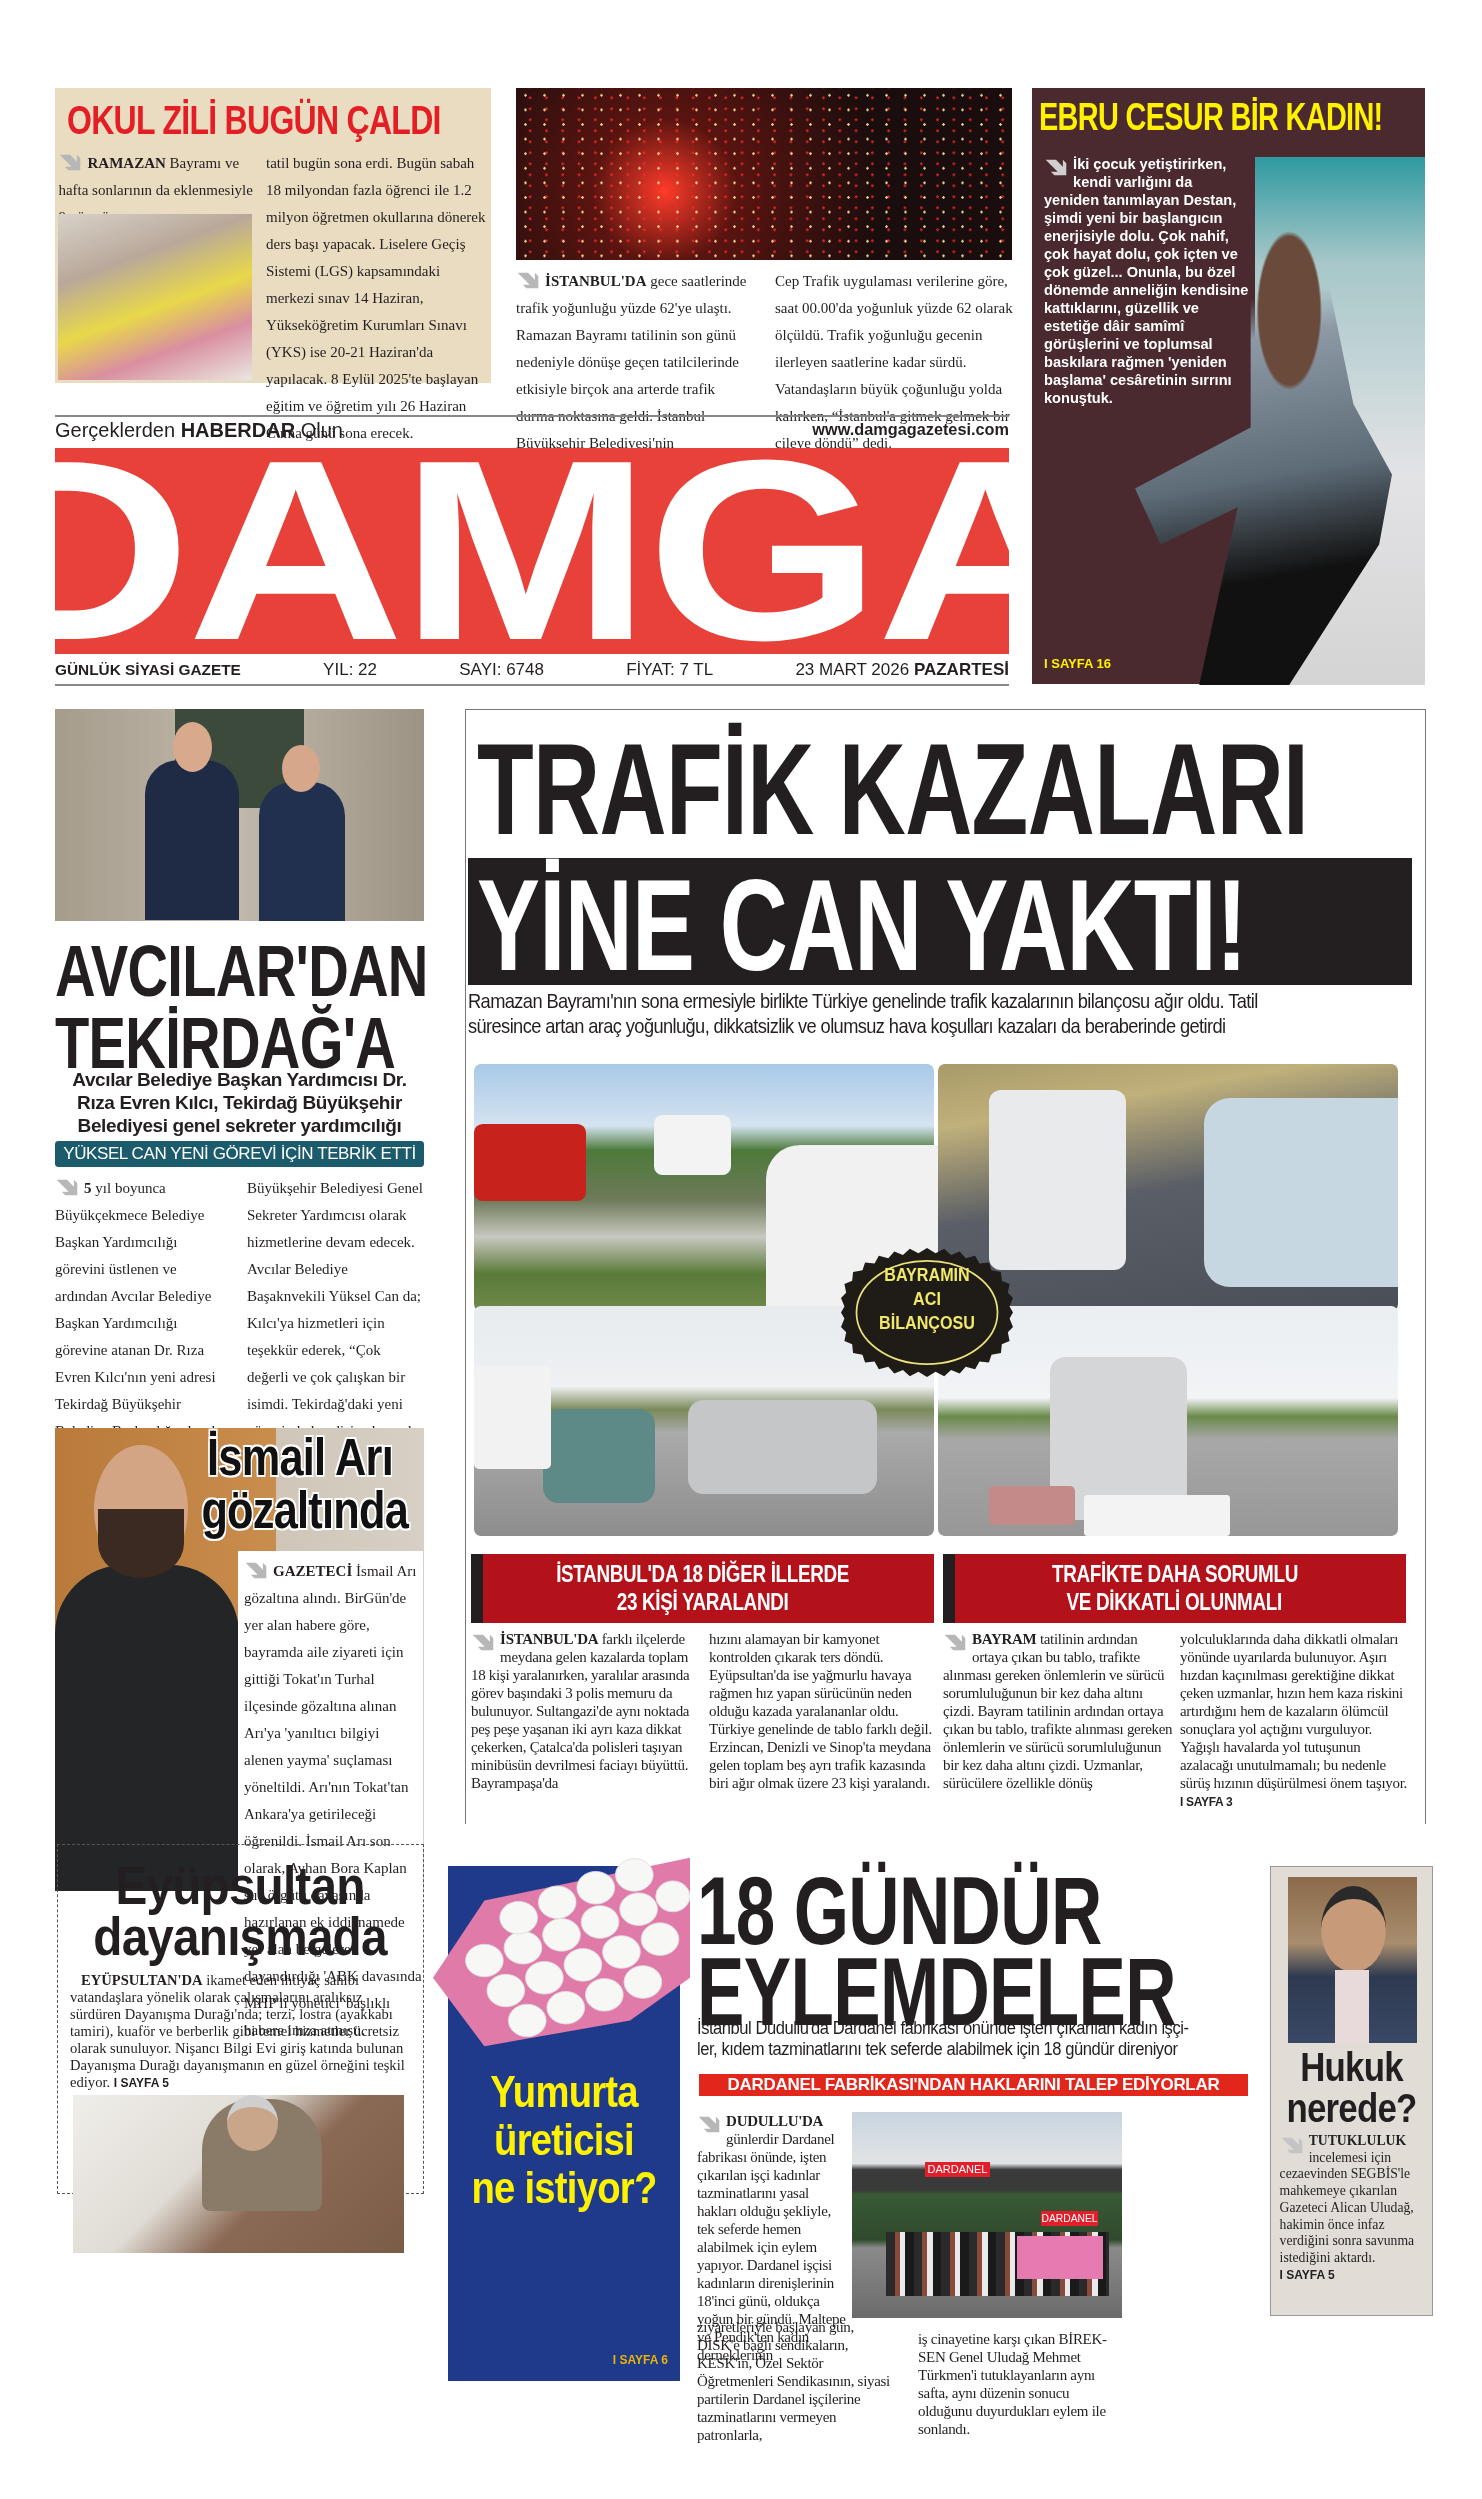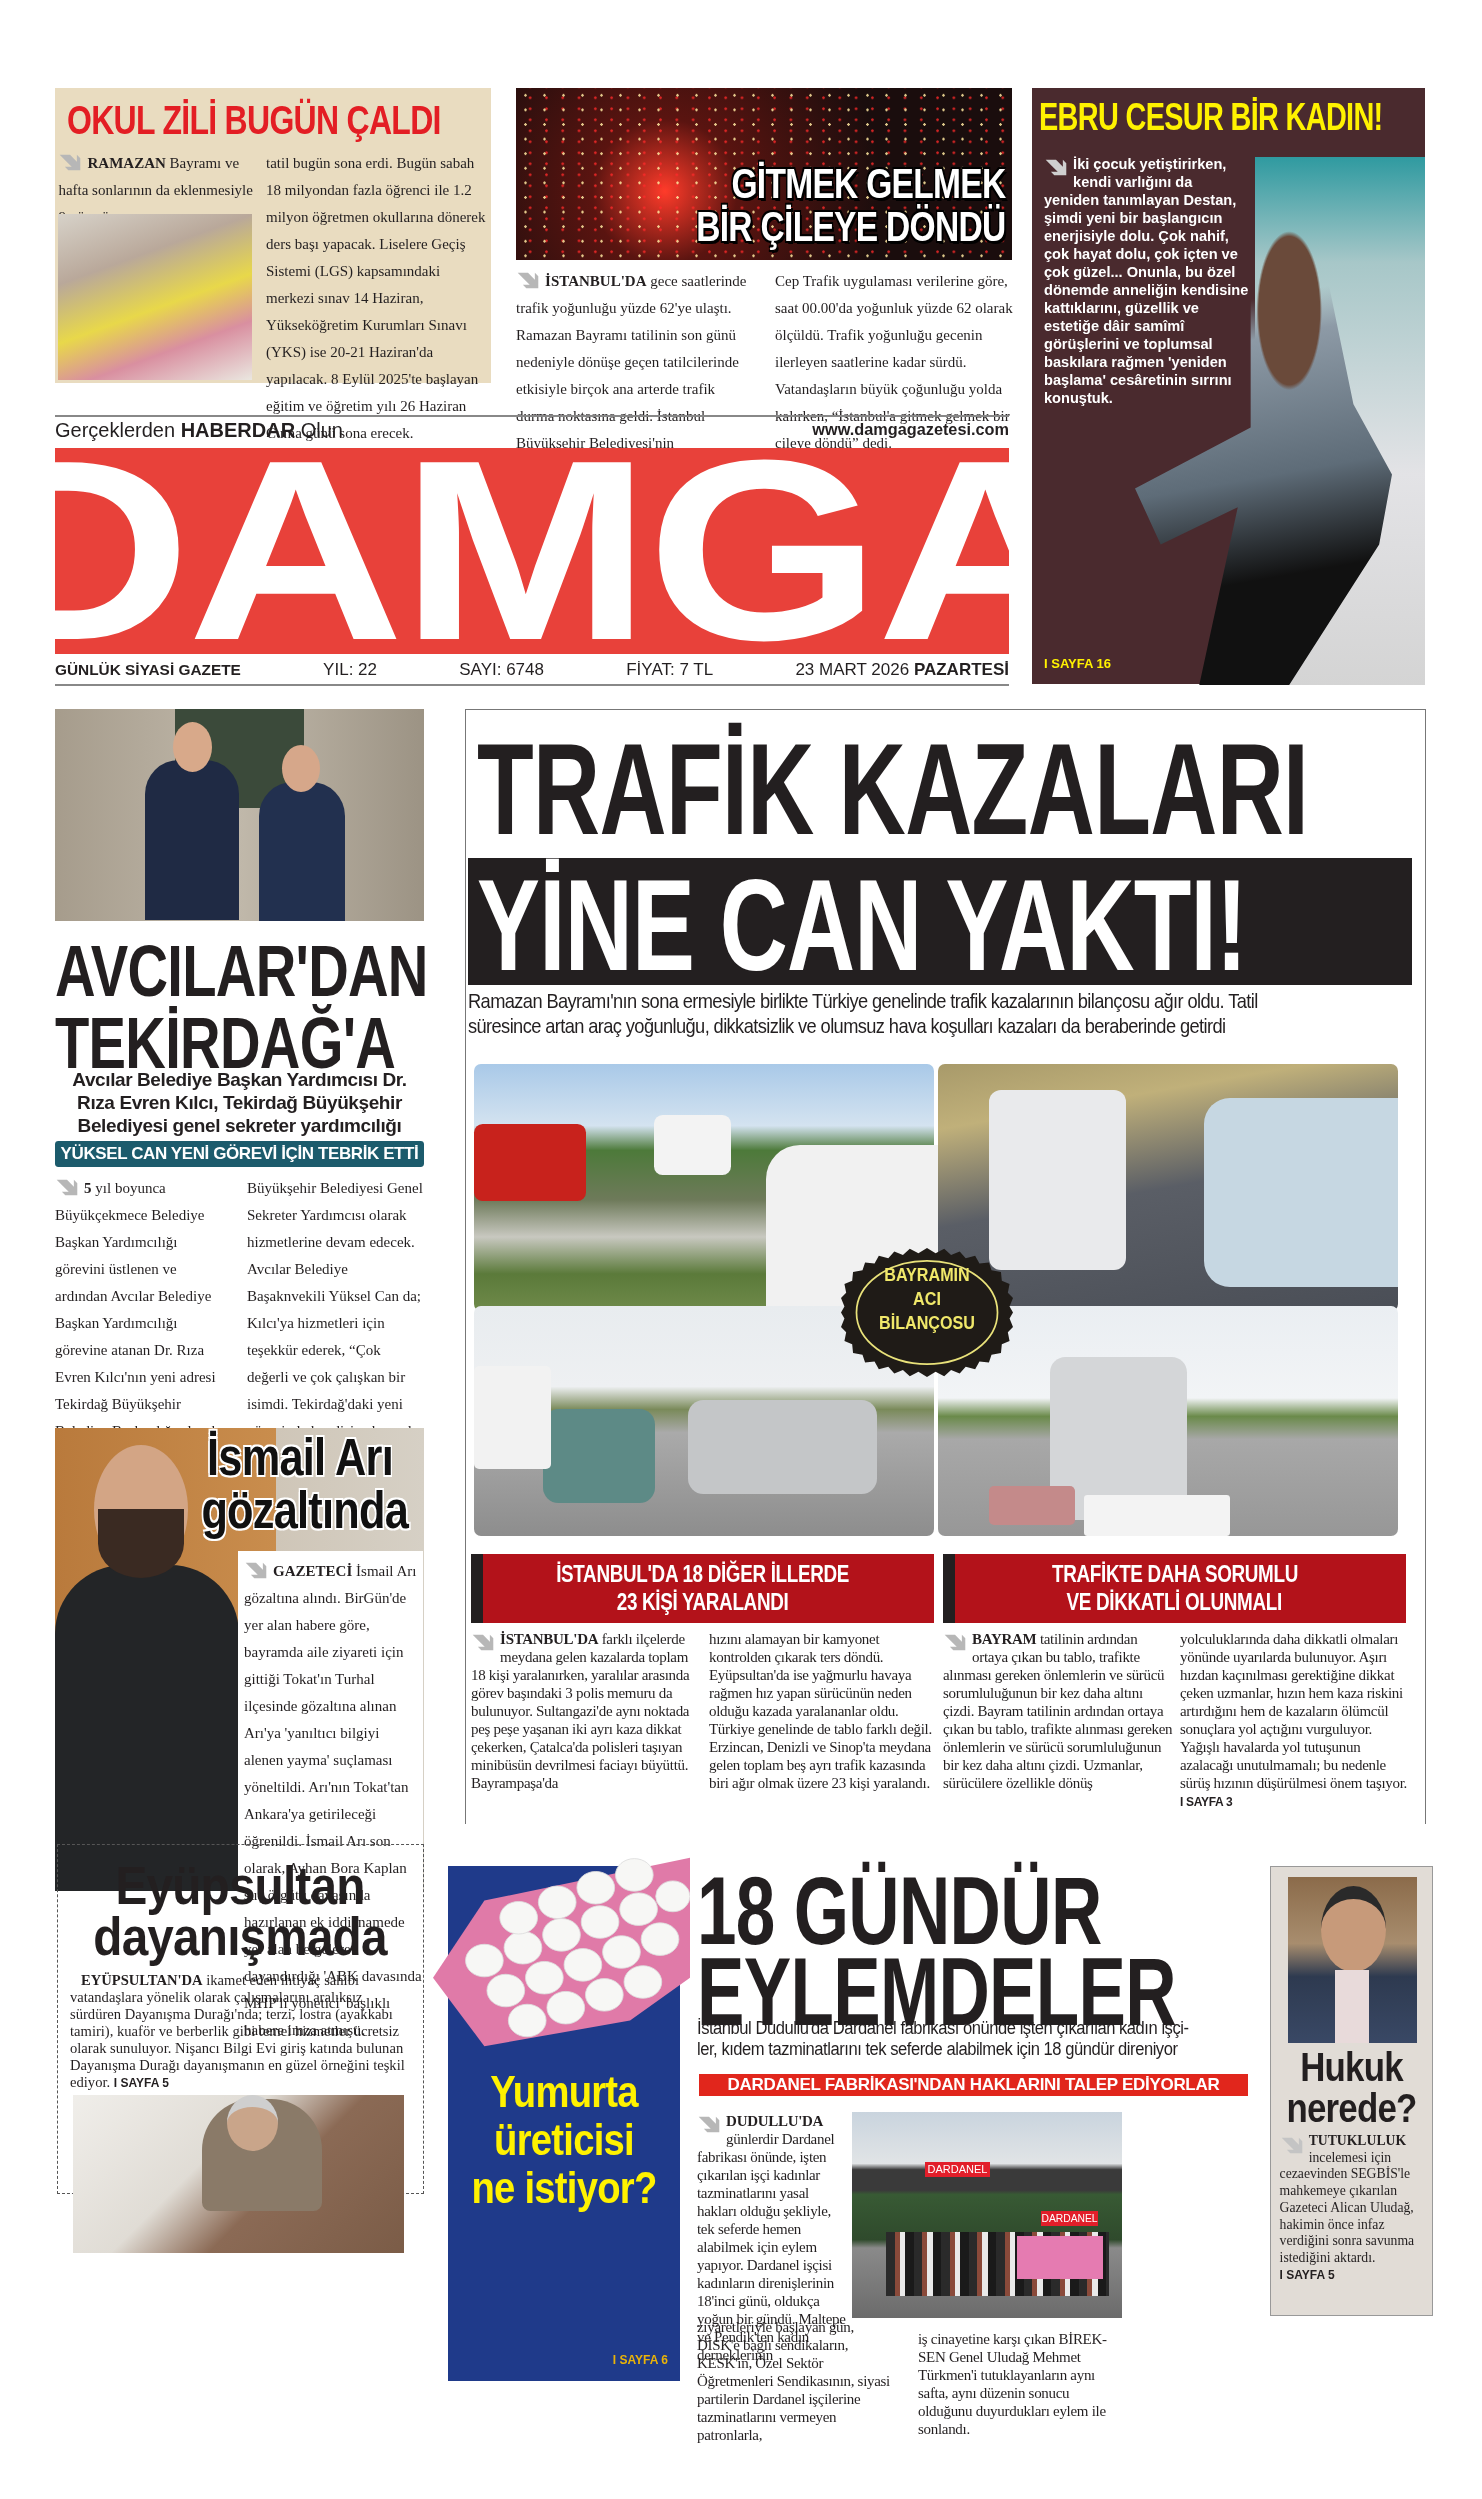--- a/index.html
+++ b/index.html
@@ -50,21 +50,21 @@
 
 
 #avc-photo{left:55px;top:709px;width:369px;height:212px;background:linear-gradient(90deg,#a69c8c 0,#c0b8aa 50%,#9c9384 100%)}
 #avc-photo .p1{position:absolute;left:90px;top:51px;width:94px;height:160px;background:#1f2a44;border-radius:34px 34px 0 0}
 #avc-photo .p2{position:absolute;left:204px;top:73px;width:86px;height:139px;background:#22304f;border-radius:34px 34px 0 0}
 #avc-photo .h1{position:absolute;left:118px;top:13px;width:39px;height:50px;background:#d8a98a;border-radius:50%}
 #avc-photo .h2{position:absolute;left:227px;top:36px;width:38px;height:47px;background:#d6a78a;border-radius:50%}
 #avc-photo .pic{position:absolute;left:120px;top:0;width:129px;height:99px;background:#3b4a3a}
 #avc-title{left:55px;top:935px;font-size:72px;line-height:72px;white-space:nowrap;transform:scaleX(0.78);color:#231f20}
 #avc-sub{left:55px;top:1068px;width:369px;text-align:center;font-family:"Liberation Sans",sans-serif;font-weight:bold;font-size:19px;line-height:23px;letter-spacing:-0.4px}
-#avc-band{left:55px;top:1141px;width:369px;height:26px;background:#1c5b6c;border-radius:3.4px;color:#fff;text-align:center;font-family:"Liberation Sans",sans-serif;font-weight:bold;font-size:17px;line-height:26px;letter-spacing:-0.4px}
+#avc-band{left:55px;top:1141px;width:369px;height:26px;background:#1c5b6c;border-radius:3.4px;color:#fff;text-align:center;font-family:"Liberation Sans",sans-serif;font-weight:normal;font-size:17px;line-height:26px;letter-spacing:-0.4px}
 #avc-c1{left:55px;top:1175px;width:172px}
 #avc-c2{left:247px;top:1175px;width:177px}
 
 
 #ismail-photo{left:55px;top:1428px;width:369px;height:463px;background:linear-gradient(90deg,#b97a3c 0,#c98d4d 60%,#cfc6b8 60%,#d6d0c5 100%)}
 #ismail-photo .body{position:absolute;left:0;top:137px;width:184px;height:326px;background:#232527;border-radius:69px 69px 0 0}
 #ismail-photo .head{position:absolute;left:39px;top:17px;width:94px;height:129px;background:#d3a585;border-radius:50%}
 #ismail-photo .beard{position:absolute;left:43px;top:81px;width:86px;height:69px;background:#3a2a22;border-radius:0 0 50% 50%}
 #ismail-title{left:184px;top:1431px;width:232px;text-align:center;font-size:51px;line-height:53px;color:#111;text-shadow:1.7px 1.7px 0 #fff,-1.7px -1.7px 0 #fff,1.7px -1.7px 0 #fff,-1.7px 1.7px 0 #fff;transform:scaleX(0.85);transform-origin:center top}
 #ismail-box{left:238px;top:1551px;width:185px;height:360px;background:#fff}
@@ -146,24 +146,20 @@
         </svg></span>
     <b>RAMAZAN</b>
     <span>Bayramı ve hafta sonlarının da eklenmesiyle 9 gün süren ara</span>
   </div>
   <div id="okul-photo" class="photo"></div>
   <div id="okul-c2" class="abs body-text serif">tatil bugün sona erdi. Bugün sabah 18 milyondan fazla öğrenci ile 1.2 milyon öğretmen okullarına dönerek ders başı yapacak. Liselere Geçiş Sistemi (LGS) kapsamındaki merkezi sınav 14 Haziran, Yükseköğretim Kurumları Sınavı (YKS) ise 20-21 Haziran'da yapılacak. 8 Eylül 2025'te başlayan eğitim ve öğretim yılı 26 Haziran Cuma günü sona erecek.</div>
 </section>
 
 <div id="traffic-photo" class="photo">
   <div class="lights"></div>
-  <div id="traffic-title" class="abs cond">
-    <div style="transform:scaleX(.78);transform-origin:right top">GİTMEK GELMEK</div>
-    <div style="transform:scaleX(.78);transform-origin:right top">BİR ÇİLEYE DÖNDÜ</div>
-  </div>
 </div>
 <div id="traffic-c1" class="abs body-text serif">
   <span class="arrow"><svg viewBox="0 0 28 22">
         <path d="M2 2 L14 2 L22 10 L22 2 L26 6 L26 20 L12 20 L8 16 L16 16 L8 8 Z" fill="#b7b7b7"></path>
       </svg></span>
   <b>İSTANBUL'DA</b>
   <span>gece saatlerinde trafik yoğunluğu yüzde 62'ye ulaştı. Ramazan Bayramı tatilinin son günü nedeniyle dönüşe geçen tatilcilerinde etkisiyle birçok ana arterde trafik durma noktasına geldi. İstanbul Büyükşehir Belediyesi'nin</span>
 </div>
 <div id="traffic-c2" class="abs body-text serif">Cep Trafik uygulaması verilerine göre, saat 00.00'da yoğunluk yüzde 62 olarak ölçüldü. Trafik yoğunluğu gecenin ilerleyen saatlerine kadar sürdü. Vatandaşların büyük çoğunluğu yolda kalırken, “İstanbul'a gitmek gelmek bir çileye döndü” dedi.</div>
 

